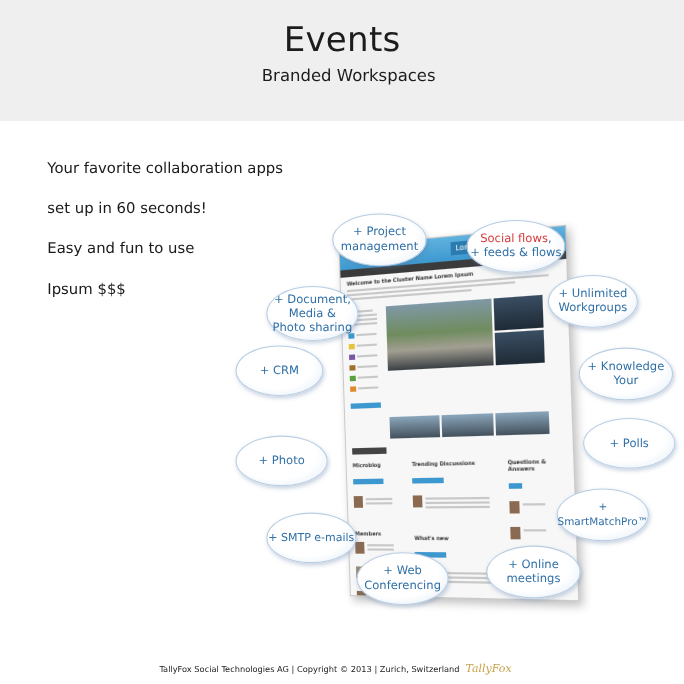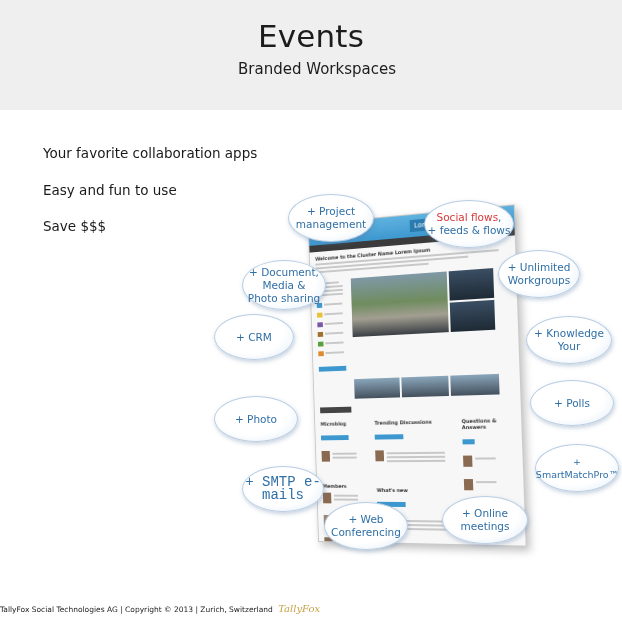--- a/index.html
+++ b/index.html
@@ -36,35 +36,36 @@
     .mk-col { flex: 1; }
     .mk-avatar { width: 9px; height: 11px; background: #8a6a50; display: inline-block; margin-right: 3px; vertical-align: top; }
     .mk-person { margin: 4px 0; }
     .mk-txt { display: inline-block; width: 26px; vertical-align: top; }
 
     
     .bubble { position: absolute; border-radius: 50%; background: radial-gradient(ellipse at 45% 40%, #ffffff 0%, #ffffff 55%, #eaf2fa 85%, #d6e4f2 100%); border: 1px solid #b9cde3; box-shadow: 1px 2px 4px rgba(90,120,160,0.35); display: flex; align-items: center; justify-content: center; text-align: center; color: #2f6fa6; font-size: 10.5px; line-height: 13px; }
     .bubble .red { color: #d8383a; }
     .bubble span { display: block; }
 
-    .footer { position: absolute; left: 0; right: 12px; top: 603px; font-size: 7.5px; color: #222; }
+    .footer { position: absolute; left: 0; right: 12px; top: 603px; text-align: center; font-size: 7.5px; color: #222; }
     .footer .logo { font-family: "DejaVu Serif", serif; color: #c9a34a; font-size: 10px; font-style: italic; margin-left: 3px; }
   </style>
 </head>
 <body>
 
 <div class="header">
   <div class="title">Events</div>
   <div class="subtitle">Branded Workspaces</div>
 </div>
 
 <ul class="features">
   <li>Your favorite collaboration apps</li>
+  <li>set up in 60 seconds!</li>
   <li>Easy and fun to use</li>
-  <li>Save $$$</li>
+  <li>Ipsum $$$</li>
 </ul>
 
 <div class="mockup">
   <div class="mk-top">
     <div class="mk-brand">Lorem Ipsum</div>
   </div>
   <div class="mk-nav"></div>
   <div class="mk-body">
     <div class="mk-h">Welcome to the Cluster Name Lorem Ipsum</div>
     <div class="mk-line" style="width:95%"></div>
@@ -139,21 +140,21 @@
         <div class="mk-person"><span class="mk-avatar"></span><span class="mk-txt" style="width:20px"><div class="mk-line"></div></span></div>
         <div class="mk-person"><span class="mk-avatar"></span><span class="mk-txt" style="width:20px"><div class="mk-line"></div></span></div>
         <div class="mk-h" style="margin-top:14px">Latest comments</div>
         <div class="mk-person"><span class="mk-avatar"></span><span class="mk-txt" style="width:20px"><div class="mk-line"></div></span></div>
         <div class="mk-person"><span class="mk-avatar"></span><span class="mk-txt" style="width:20px"></span></div>
       </div>
     </div>
   </div>
 </div>
 
-<div class="bubble" style="left:288px; top:194px; width:86px; height:48px;">
+<div class="bubble" style="left:302px; top:194px; width:86px; height:48px;">
   <div>
       <span>+ Project</span>
       <span>management</span>
     </div>
 </div>
 <div class="bubble" style="left:424px; top:200px; width:90px; height:48px;">
   <div>
       <span><span class="red" style="display:inline">Social flows</span><span style="display:inline">,</span></span>
       <span>+ feeds &amp; flows</span>
     </div>
@@ -179,24 +180,24 @@
       <span>+ Knowledge</span>
       <span>Your</span>
     </div>
 </div>
 <div class="bubble" style="left:214px; top:396px; width:84px; height:46px;">
   <span>+ Photo</span>
 </div>
 <div class="bubble" style="left:530px; top:380px; width:84px; height:46px;">
   <span>+ Polls</span>
 </div>
-<div class="bubble" style="left:506px; top:444px; width:84px; height:48px; font-size:9.5px;margin-left:29px;">
+<div class="bubble" style="left:506px; top:444px; width:84px; height:48px; font-size:9.5px;">
   <span>+ SmartMatchPro™</span>
 </div>
-<div class="bubble" style="left:242px; top:466px; width:82px; height:46px; font-size:14px;font-family:Liberation Mono, monospace;">
+<div class="bubble" style="left:242px; top:466px; width:82px; height:46px; font-size:10px;">
   <span>+ SMTP e-mails</span>
 </div>
 <div class="bubble" style="left:324px; top:502px; width:84px; height:48px;">
   <div>
       <span>+ Web</span>
       <span>Conferencing</span>
     </div>
 </div>
 <div class="bubble" style="left:442px; top:496px; width:86px; height:48px;align-items:center;">
   <div>

